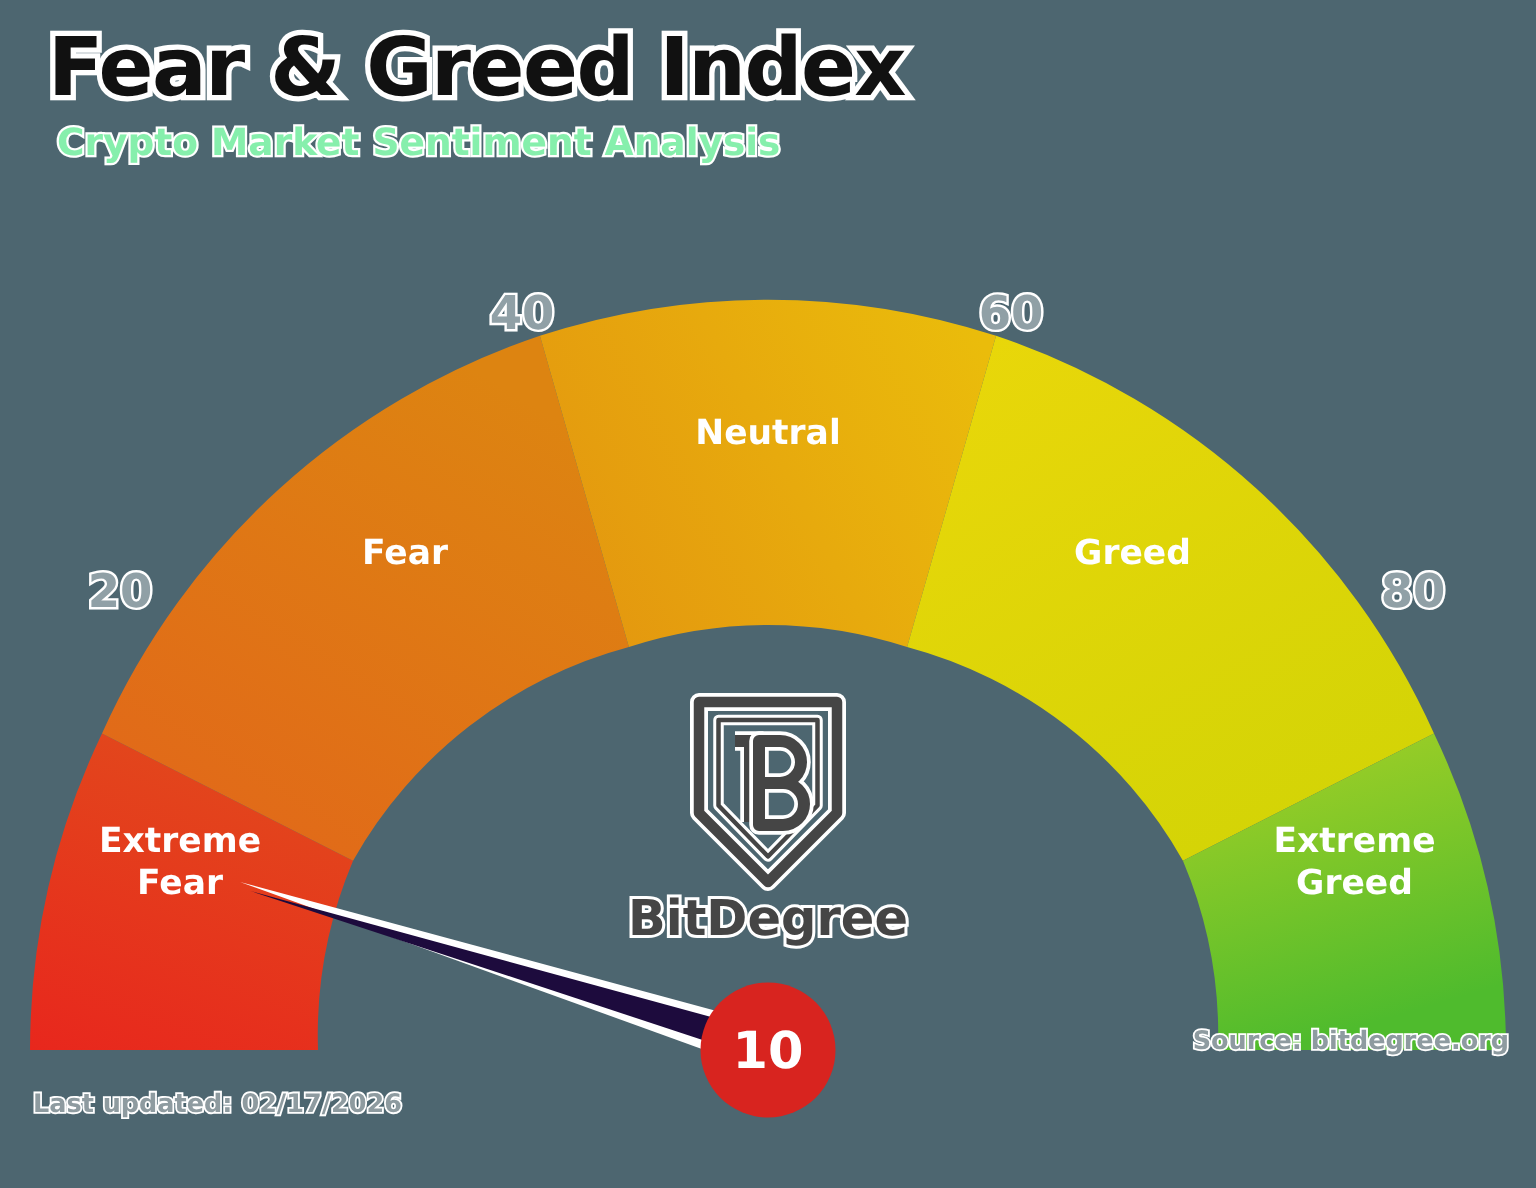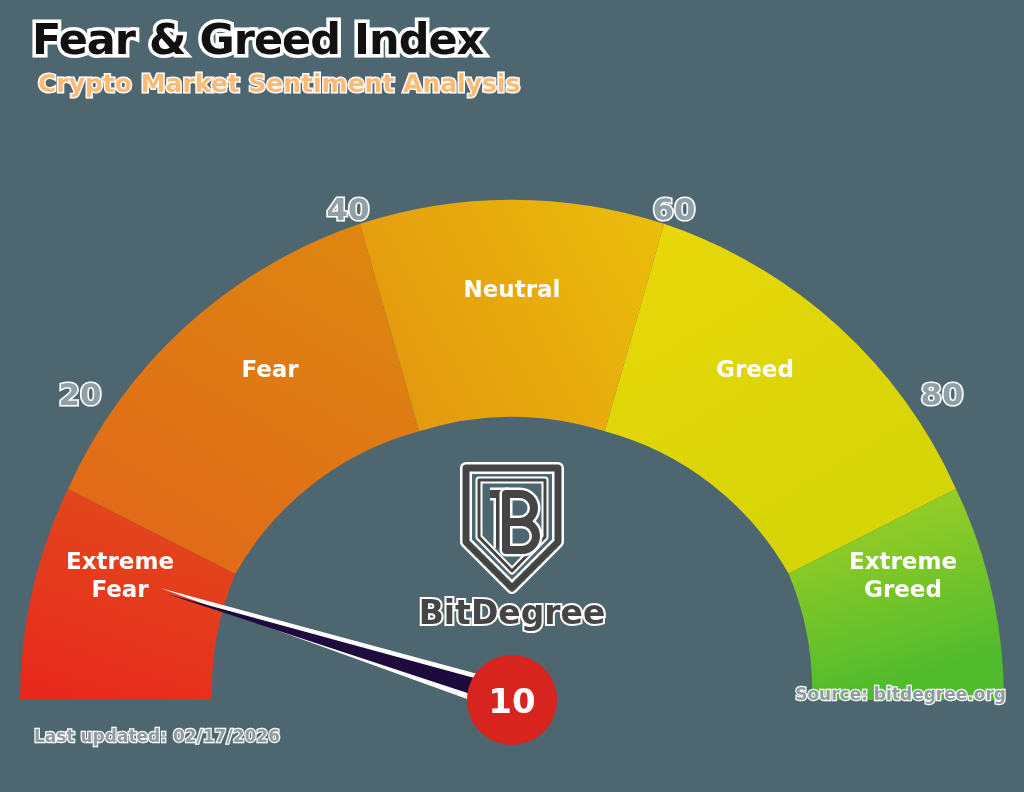--- a/index.html
+++ b/index.html
@@ -26,54 +26,54 @@
   
   #header {
     position: absolute;
     left: 32px;
     top: 18px;
     width: 960px;
   }
 
   #title {
     font-family: "DejaVu Sans", sans-serif;
-    font-size: 43px;
+    font-size: 54px;
     font-weight: 700;
     line-height: 1.0;
     color: #111111;
     letter-spacing: -1px;
     -webkit-text-stroke: 7px #ffffff;
     paint-order: stroke fill;
     margin: 0;
     white-space: nowrap;
   }
 
   #subtitle {
     font-family: "DejaVu Sans", sans-serif;
     font-size: 25px;
     font-weight: 700;
-    color: #fdba74;
+    color: #86efac;
     -webkit-text-stroke: 3px #ffffff;
     paint-order: stroke fill;
     margin: 8px 0 0 6px;
     white-space: nowrap;
   }
 
   
   .footnote {
     position: absolute;
     font-family: "DejaVu Sans", sans-serif;
     font-size: 17px;
     font-weight: 700;
     color: #8e9ba0;
     -webkit-text-stroke: 2.4px #ffffff;
     paint-order: stroke fill;
     white-space: nowrap;
   }
-  #last-updated { left: 22px; top: 726px; margin-left: 12px; }
+  #last-updated { left: 22px; top: 726px; }
   #source-note  { right: 18px; top: 684px; }
 
   
   #gauge-svg {
     position: absolute;
     left: 0;
     top: 0;
   }
 
   .tick-label {

